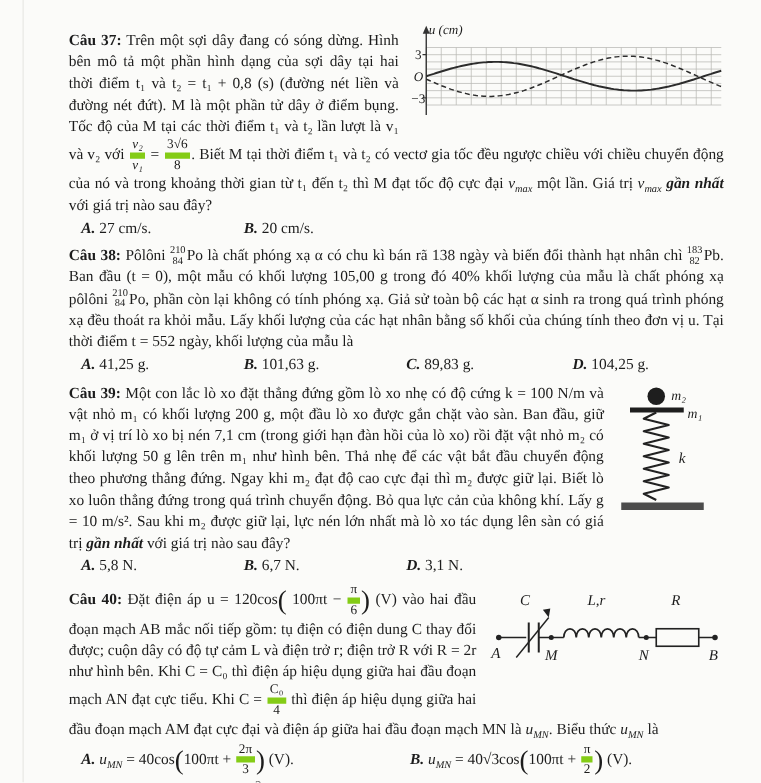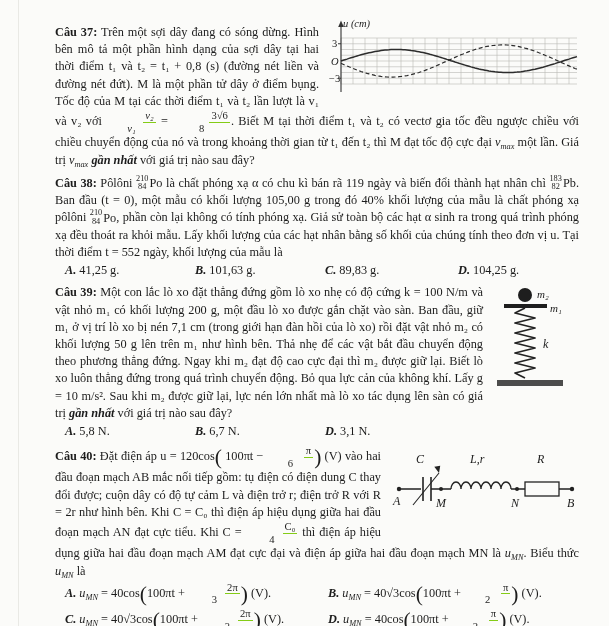--- a/index.html
+++ b/index.html
@@ -13,21 +13,21 @@
   .edge{position:absolute;left:18px;top:0;bottom:0;width:1px;background:#e9e9e5;}
   .page{padding:24px 30px 0 55px;font-size:12.3px;line-height:1.4;text-align:justify;}
   .question{margin-bottom:5px;}
   .qtext{margin:0;}
   .qlabel{font-weight:bold;}
   b{font-weight:bold;font-style:italic;}
   .it{font-style:italic;}
   sub{font-size:8.3px;line-height:0;}
   
   .frac{display:inline-block;vertical-align:middle;text-align:center;line-height:1.1;font-size:10.6px;padding:0 1px;}
-  .frac .num{display:block;border-bottom:1px solid #84cc16;padding:0 2px;margin-left:36px;}
+  .frac .num{display:block;border-bottom:5px solid #84cc16;padding:0 2px;}
   .frac .den{display:block;padding:0 2px;}
   
   .bp{font-size:175%;vertical-align:middle;line-height:0;font-weight:300;}
   
   .nuclide{white-space:nowrap;}
   .nuclide .stack{display:inline-block;vertical-align:-0.3em;line-height:1.05;font-size:8.3px;text-align:center;margin-right:1px;}
   .nuclide .stack span{display:block;}
   
   .opts{display:grid;grid-template-columns:130px 130px 133px 1fr;padding-left:10px;margin:1px 0 2px 0;text-align:left;}
   
@@ -99,29 +99,31 @@
       <span class="frac"><span class="num it">v₂</span><span class="den it">v₁</span></span>
       <span>=</span>
       <span class="frac"><span class="num">3√6</span><span class="den">8</span></span><span>. Biết M tại thời điểm t₁ và t₂ có vectơ gia tốc đều ngược chiều với chiều chuyển động của nó và trong khoảng thời gian từ t₁ đến t₂ thì M đạt tốc độ cực đại</span>
       <span class="it"><span>v</span><sub>max</sub></span>
       <span>một lần. Giá trị</span>
       <span class="it"><span>v</span><sub>max</sub></span>
       <b>gần nhất</b>
       <span>với giá trị nào sau đây?</span>
     </p>
     <div class="opts">
+      <span class="opt"><b>A.</b> <span>27 cm/s.</span></span>
+      <span class="opt"><b>B.</b> <span>20 cm/s.</span></span>
     </div>
   </div>
 
   <div class="question">
     <p class="qtext">
       <span class="qlabel">Câu 38:</span>
       <span>Pôlôni</span>
       <span class="nuclide"><span class="stack"><span>210</span><span>84</span></span><span>Po</span></span>
-      <span>là chất phóng xạ α có chu kì bán rã 119 ngày và biến đổi thành hạt nhân chì</span>
+      <span>là chất phóng xạ α có chu kì bán rã 138 ngày và biến đổi thành hạt nhân chì</span>
       <span class="nuclide"><span class="stack"><span>183</span><span>82</span></span><span>Pb</span></span><span>. Ban đầu (t = 0), một mẫu có khối lượng 105,00 g trong đó 40% khối lượng của mẫu là chất phóng xạ pôlôni</span>
       <span class="nuclide"><span class="stack"><span>210</span><span>84</span></span><span>Po</span></span><span>, phần còn lại không có tính phóng xạ. Giả sử toàn bộ các hạt α sinh ra trong quá trình phóng xạ đều thoát ra khỏi mẫu. Lấy khối lượng của các hạt nhân bằng số khối của chúng tính theo đơn vị u. Tại thời điểm t = 552 ngày, khối lượng của mẫu là</span>
     </p>
     <div class="opts">
       <span class="opt"><b>A.</b> <span>41,25 g.</span></span>
       <span class="opt"><b>B.</b> <span>101,63 g.</span></span>
       <span class="opt"><b>C.</b> <span>89,83 g.</span></span>
       <span class="opt"><b>D.</b> <span>104,25 g.</span></span>
     </div>
   </div>

